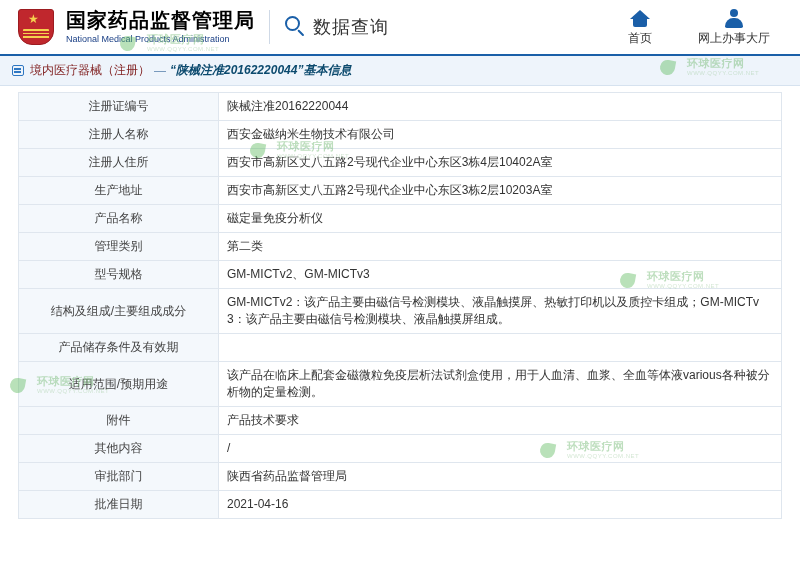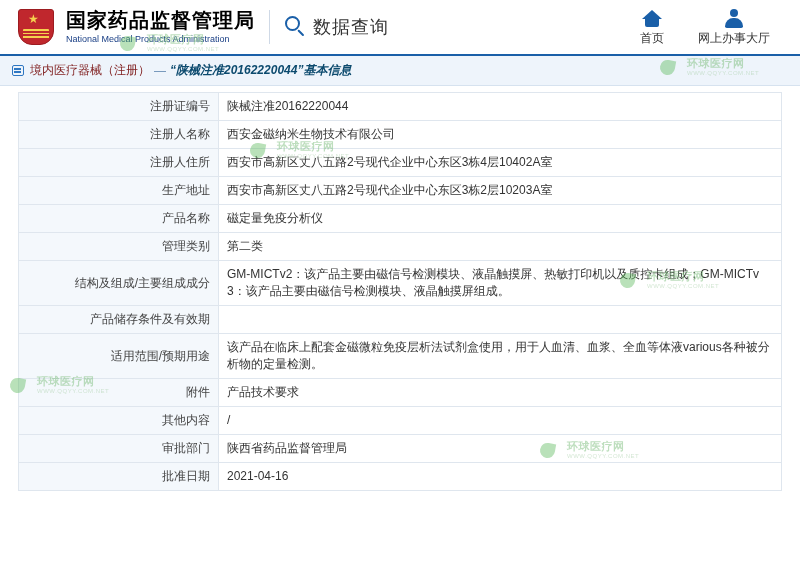--- a/index.html
+++ b/index.html
@@ -111,21 +111,21 @@
   .query-text {
     font-size: 18px;
     color: #333;
     font-weight: normal;
     letter-spacing: 1px;
   }
   .header-right {
     margin-left: auto;
     display: flex;
     align-items: center;
-    gap: 34px;
+    gap: 46px;
     padding-right: 14px;
   }
   .hr-item {
     display: flex;
     flex-direction: column;
     align-items: center;
     cursor: pointer;
   }
   .hr-icon { height: 20px; width: 22px; position: relative; }
   .hr-label {
@@ -217,21 +217,21 @@
   table.info tr { }
   table.info th, table.info td {
     border: 1px solid #dfe6ee;
     padding: 5px 8px;
     vertical-align: middle;
     line-height: 17px;
     font-weight: normal;
   }
   table.info th {
     width: 200px;
-    text-align: right;
+    text-align: center;
     background: #f4f8fc;
     color: #444;
     font-size: 12px;
   }
   table.info td {
     text-align: left;
     background: #fff;
     color: #333;
     font-size: 12px;
     word-break: break-all;
@@ -356,20 +356,24 @@
           </tr>
         <tr>
             <th>产品名称</th>
             <td>磁定量免疫分析仪</td>
           </tr>
         <tr>
             <th>管理类别</th>
             <td>第二类</td>
           </tr>
         <tr>
+            <th>型号规格</th>
+            <td>GM-MICTv2、GM-MICTv3</td>
+          </tr>
+        <tr>
             <th>结构及组成/主要组成成分</th>
             <td>GM-MICTv2：该产品主要由磁信号检测模块、液晶触摸屏、热敏打印机以及质控卡组成；GM-MICTv3：该产品主要由磁信号检测模块、液晶触摸屏组成。</td>
           </tr>
         <tr>
             <th>产品储存条件及有效期</th>
             <td></td>
           </tr>
         <tr>
             <th>适用范围/预期用途</th>
             <td>该产品在临床上配套金磁微粒免疫层析法试剂盒使用，用于人血清、血浆、全血等体液various各种被分析物的定量检测。</td>

